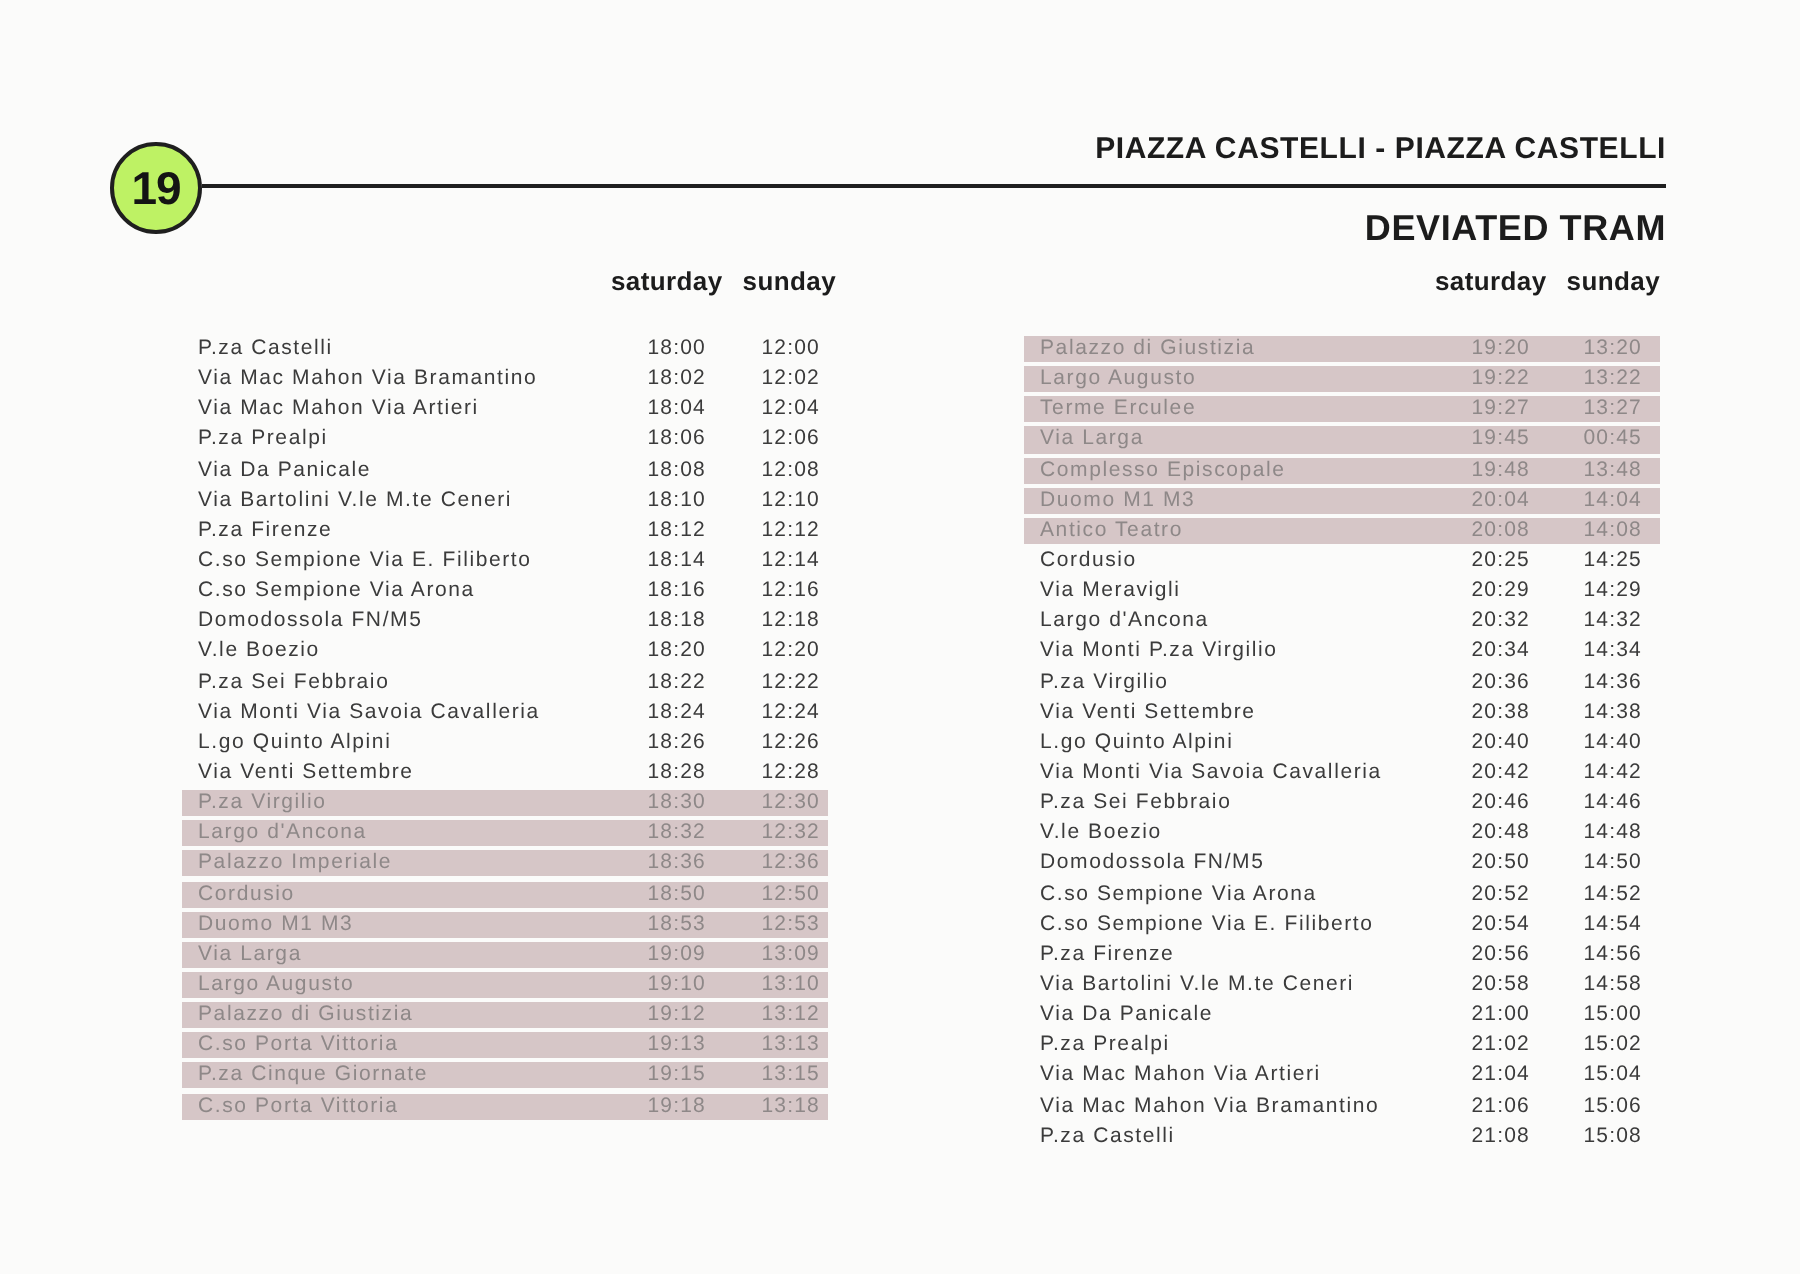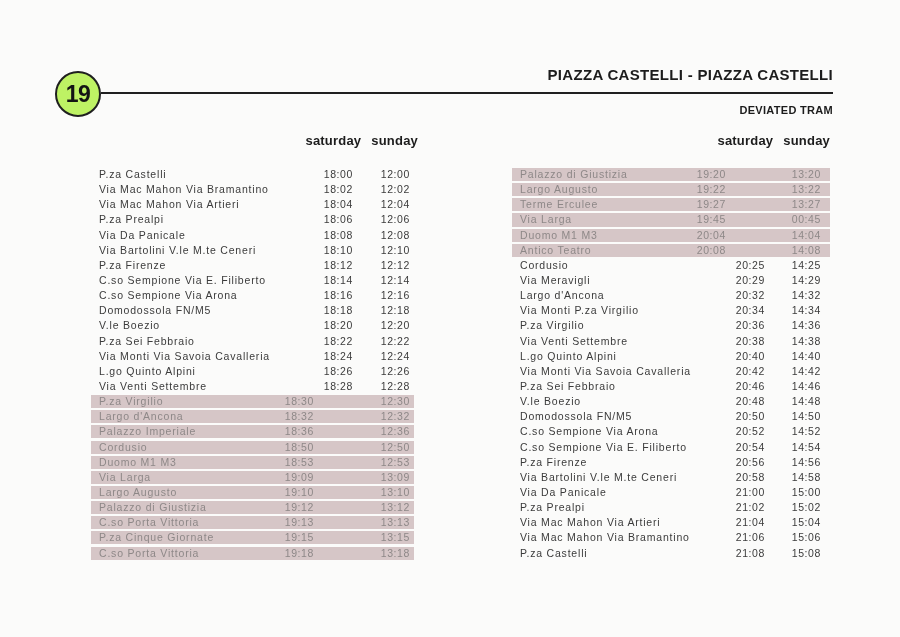--- a/index.html
+++ b/index.html
@@ -24,21 +24,21 @@
     position:absolute;left:101px;top:92px;width:732px;height:2px;
     background:#1f1f1f;
   }
   .title{
     position:absolute;top:66px;right:67px;
     font-size:15px;font-weight:bold;color:#1c1c1c;letter-spacing:0.3px;
     white-space:nowrap;
   }
   .subtitle{
     position:absolute;top:104px;right:67px;
-    font-size:11px;font-weight:bold;color:#1c1c1c;letter-spacing:0.3px;
+    font-size:18px;font-weight:bold;color:#1c1c1c;letter-spacing:0.3px;
     white-space:nowrap;
   }
 
   
   .day-header{
     position:absolute;top:133px;
     display:flex;justify-content:flex-end;gap:10px;
     font-size:13px;font-weight:bold;color:#1c1c1c;letter-spacing:0.2px;
   }
   .day-header.left{left:91px;width:327px;}
@@ -49,21 +49,21 @@
   .timetable.left{left:91px;width:323px;}
   .timetable.right{left:512px;width:318px;}
 
   .row{height:15.15px;padding:1px 0;box-sizing:border-box;}
   .row-inner{
     height:13.1px;display:flex;align-items:flex-start;
     font-size:10.5px;font-weight:500;color:var(--text,#3b3b3b);
   }
   .timetable.left .row-inner{padding:0 4px 0 8px;}
   .timetable.right .row-inner{padding:0 9px 0 8px;}
-  .row-inner.hl{background:var(--hl,#d6c6c7);color:var(--hl-text,#8e8888);gap:39px;}
+  .row-inner.hl{background:var(--hl,#d6c6c7);color:var(--hl-text,#8e8888);}
   .stop{flex:1;letter-spacing:0.8px;white-space:nowrap;overflow:hidden;}
   .t{letter-spacing:0.6px;text-align:right;white-space:nowrap;}
   .timetable.left .t.sat{width:60px;}
   .timetable.left .t.sun{width:57px;}
   .timetable.right .t.sat{width:60px;}
   .timetable.right .t.sun{width:56px;}
 </style>
 </head>
 <body>
 
@@ -294,20 +294,27 @@
       </div>
       <div class="row">
         <div class="row-inner hl">
           <span class="stop">Via Larga</span>
           <span class="t sat">19:45</span>
           <span class="t sun">00:45</span>
         </div>
       </div>
       <div class="row">
         <div class="row-inner hl">
+          <span class="stop">Complesso Episcopale</span>
+          <span class="t sat">19:48</span>
+          <span class="t sun">13:48</span>
+        </div>
+      </div>
+      <div class="row">
+        <div class="row-inner hl">
           <span class="stop">Duomo M1 M3</span>
           <span class="t sat">20:04</span>
           <span class="t sun">14:04</span>
         </div>
       </div>
       <div class="row">
         <div class="row-inner hl">
           <span class="stop">Antico Teatro</span>
           <span class="t sat">20:08</span>
           <span class="t sun">14:08</span>

